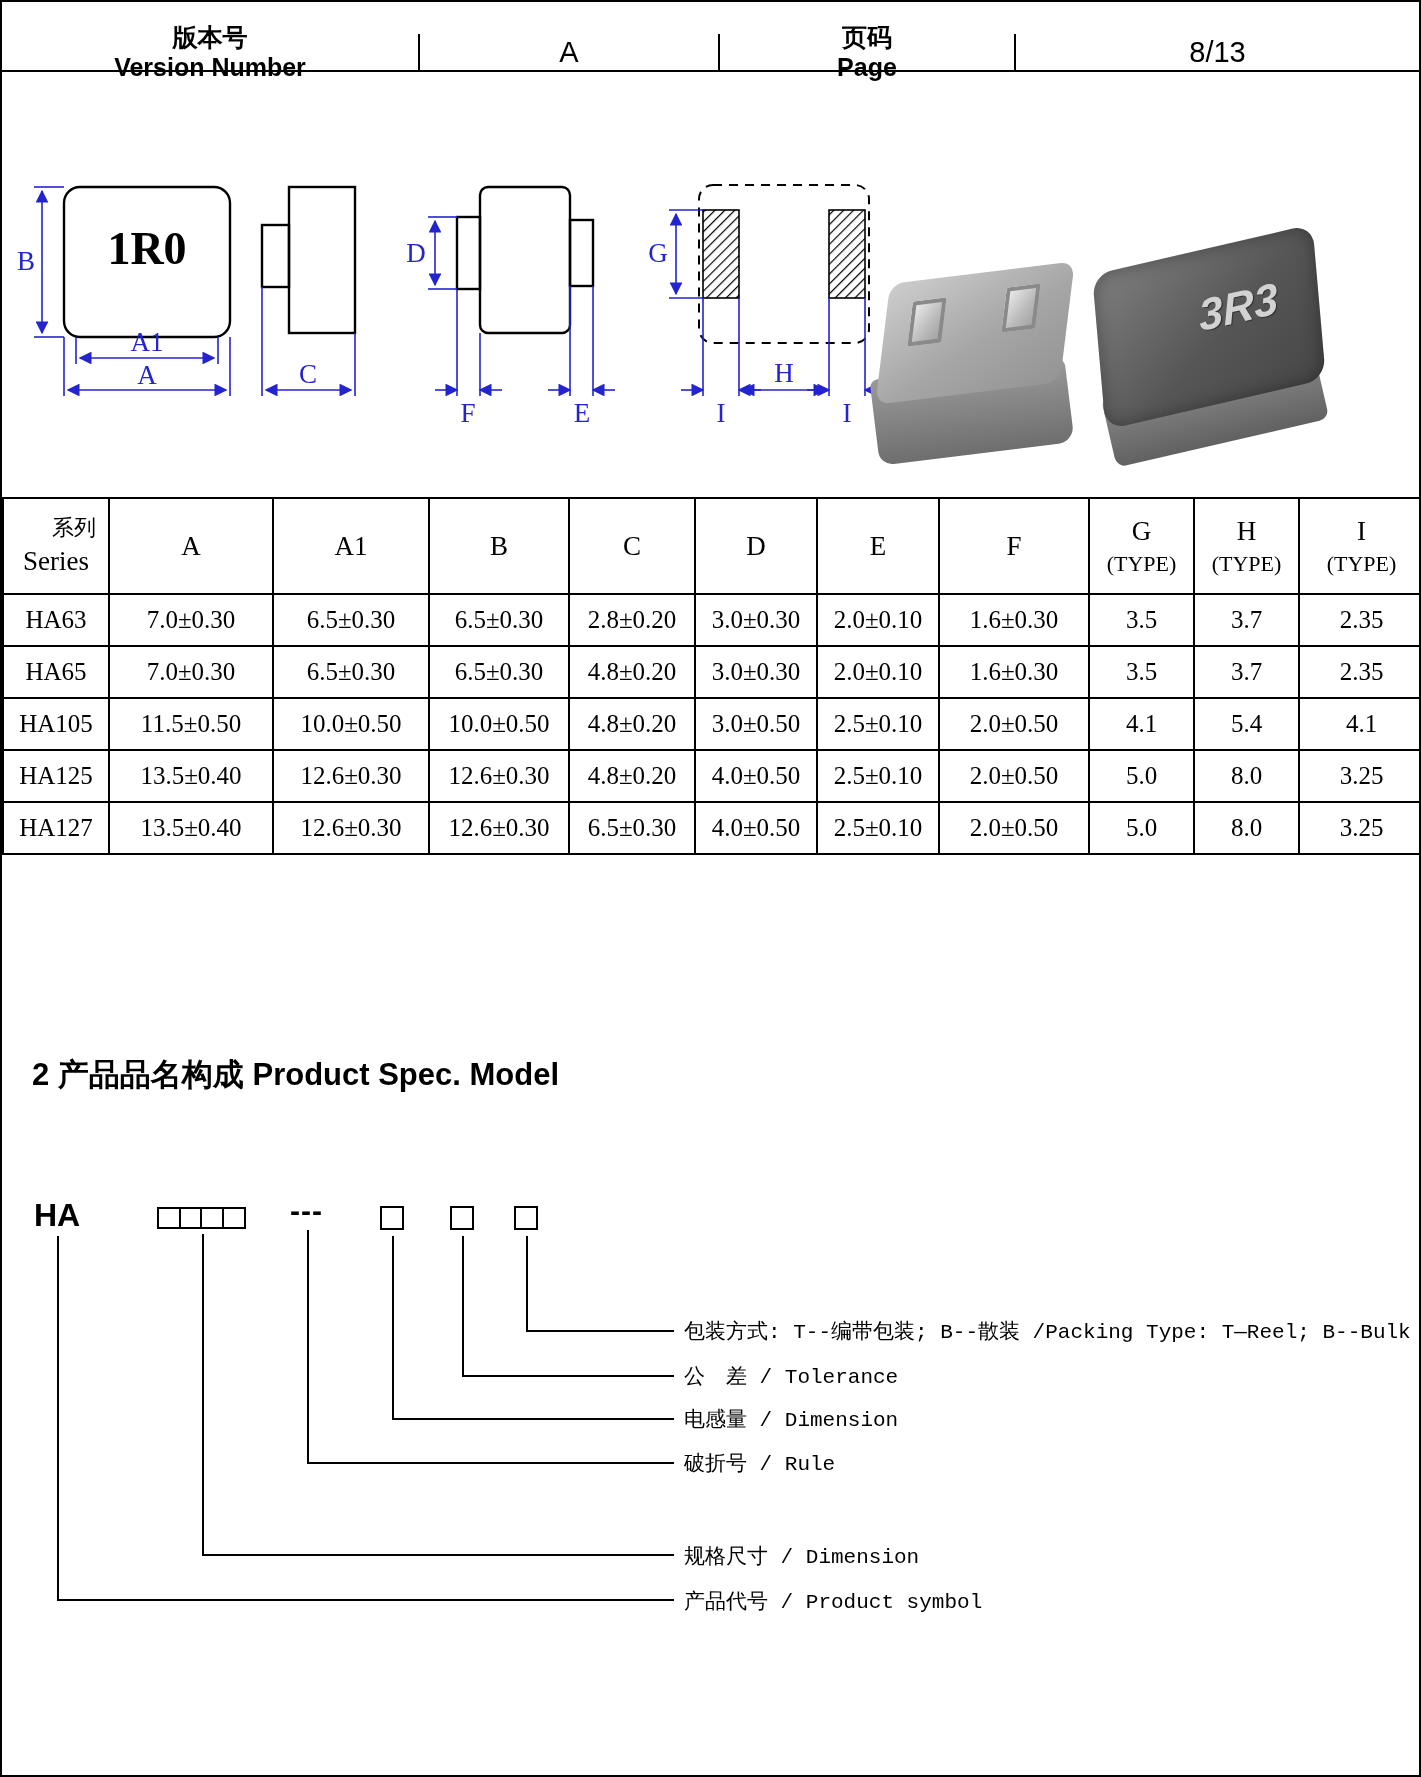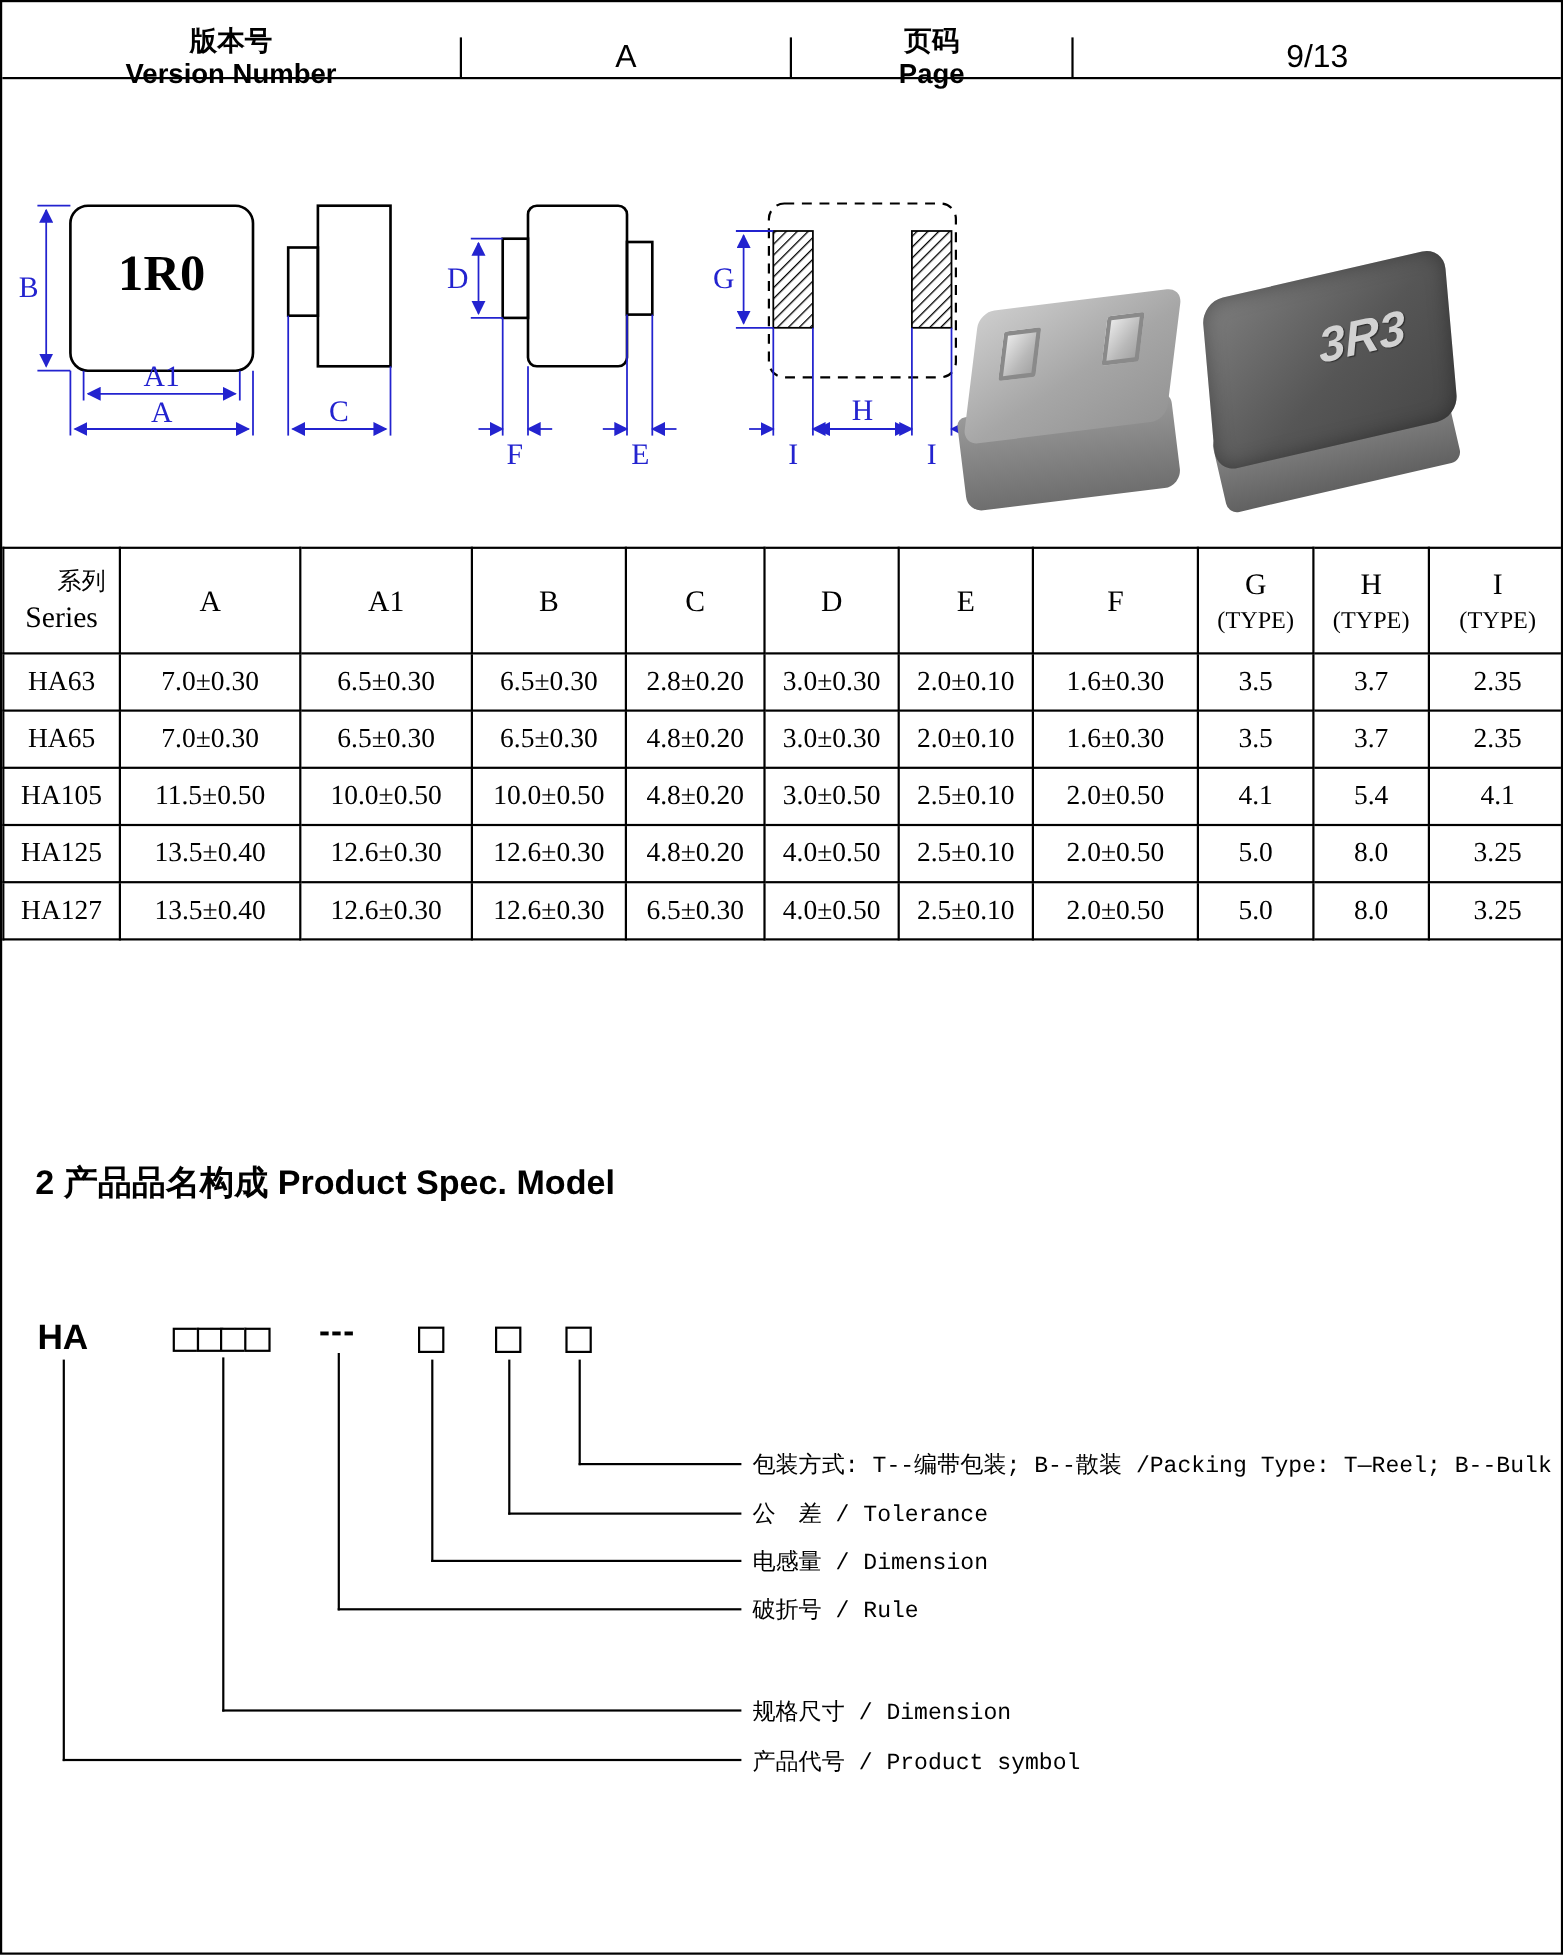--- a/index.html
+++ b/index.html
@@ -5,21 +5,21 @@
   * { box-sizing: border-box; margin: 0; padding: 0; }
   body { background: #e9e9e9; font-family: "Liberation Sans", sans-serif; color: #000; }
   .page { position: relative; width: 1421px; height: 1777px; margin: 0 auto; background: #fff;
           border: 2px solid #000; overflow: hidden; }
 
   
   .hdr { display: flex; height: 70px; border-bottom: 2px solid #000; }
   .hdr-cell { display: flex; flex-direction: column; justify-content: center; align-items: center;
               border-right: 2px solid #000; line-height: 1.2; margin-top: 32px; }
   .hdr-cell:last-child { border-right: none; }
-  .hc1 { width: 418px; } .hc2 { width: 300px; } .hc3 { width: 256px; } .hc4 { flex: 1; }
+  .hc1 { width: 418px; } .hc2 { width: 300px; } .hc3 { width: 296px; } .hc4 { flex: 1; }
   .hdr-label { font-weight: 700; font-size: 25px; }
   .hdr-value { font-size: 29px; }
 
   
   .s1-head { position: absolute; left: 0; top: 92px; width: 100%; height: 48px; }
   .s1-title { position: absolute; left: 20px; top: 0; font-weight: 700; font-size: 31px; }
   .s1-unit  { position: absolute; left: 928px; top: 2px; font-size: 28px; }
 
   
   .drawings { position: absolute; left: 0; top: 168px; width: 1421px; height: 330px; }
@@ -89,21 +89,21 @@
       <div class="hdr-label">Version Number</div>
     </div>
     <div class="hdr-cell hc2">
       <div class="hdr-value">A</div>
     </div>
     <div class="hdr-cell hc3">
       <div class="hdr-label">页码</div>
       <div class="hdr-label">Page</div>
     </div>
     <div class="hdr-cell hc4">
-      <div class="hdr-value">9/13</div>
+      <div class="hdr-value">8/13</div>
     </div>
   </div>
 
 
   <svg class="drawings" viewBox="0 0 1421 330">
     <defs>
       <marker id="ar" viewBox="0 0 10 10" refX="9" refY="5" markerWidth="8" markerHeight="8" orient="auto-start-reverse">
         <path d="M0,0 L10,5 L0,10 z" fill="#2323cf"></path>
       </marker>
       <pattern id="hatch" width="7" height="7" patternTransform="rotate(45)" patternUnits="userSpaceOnUse">

